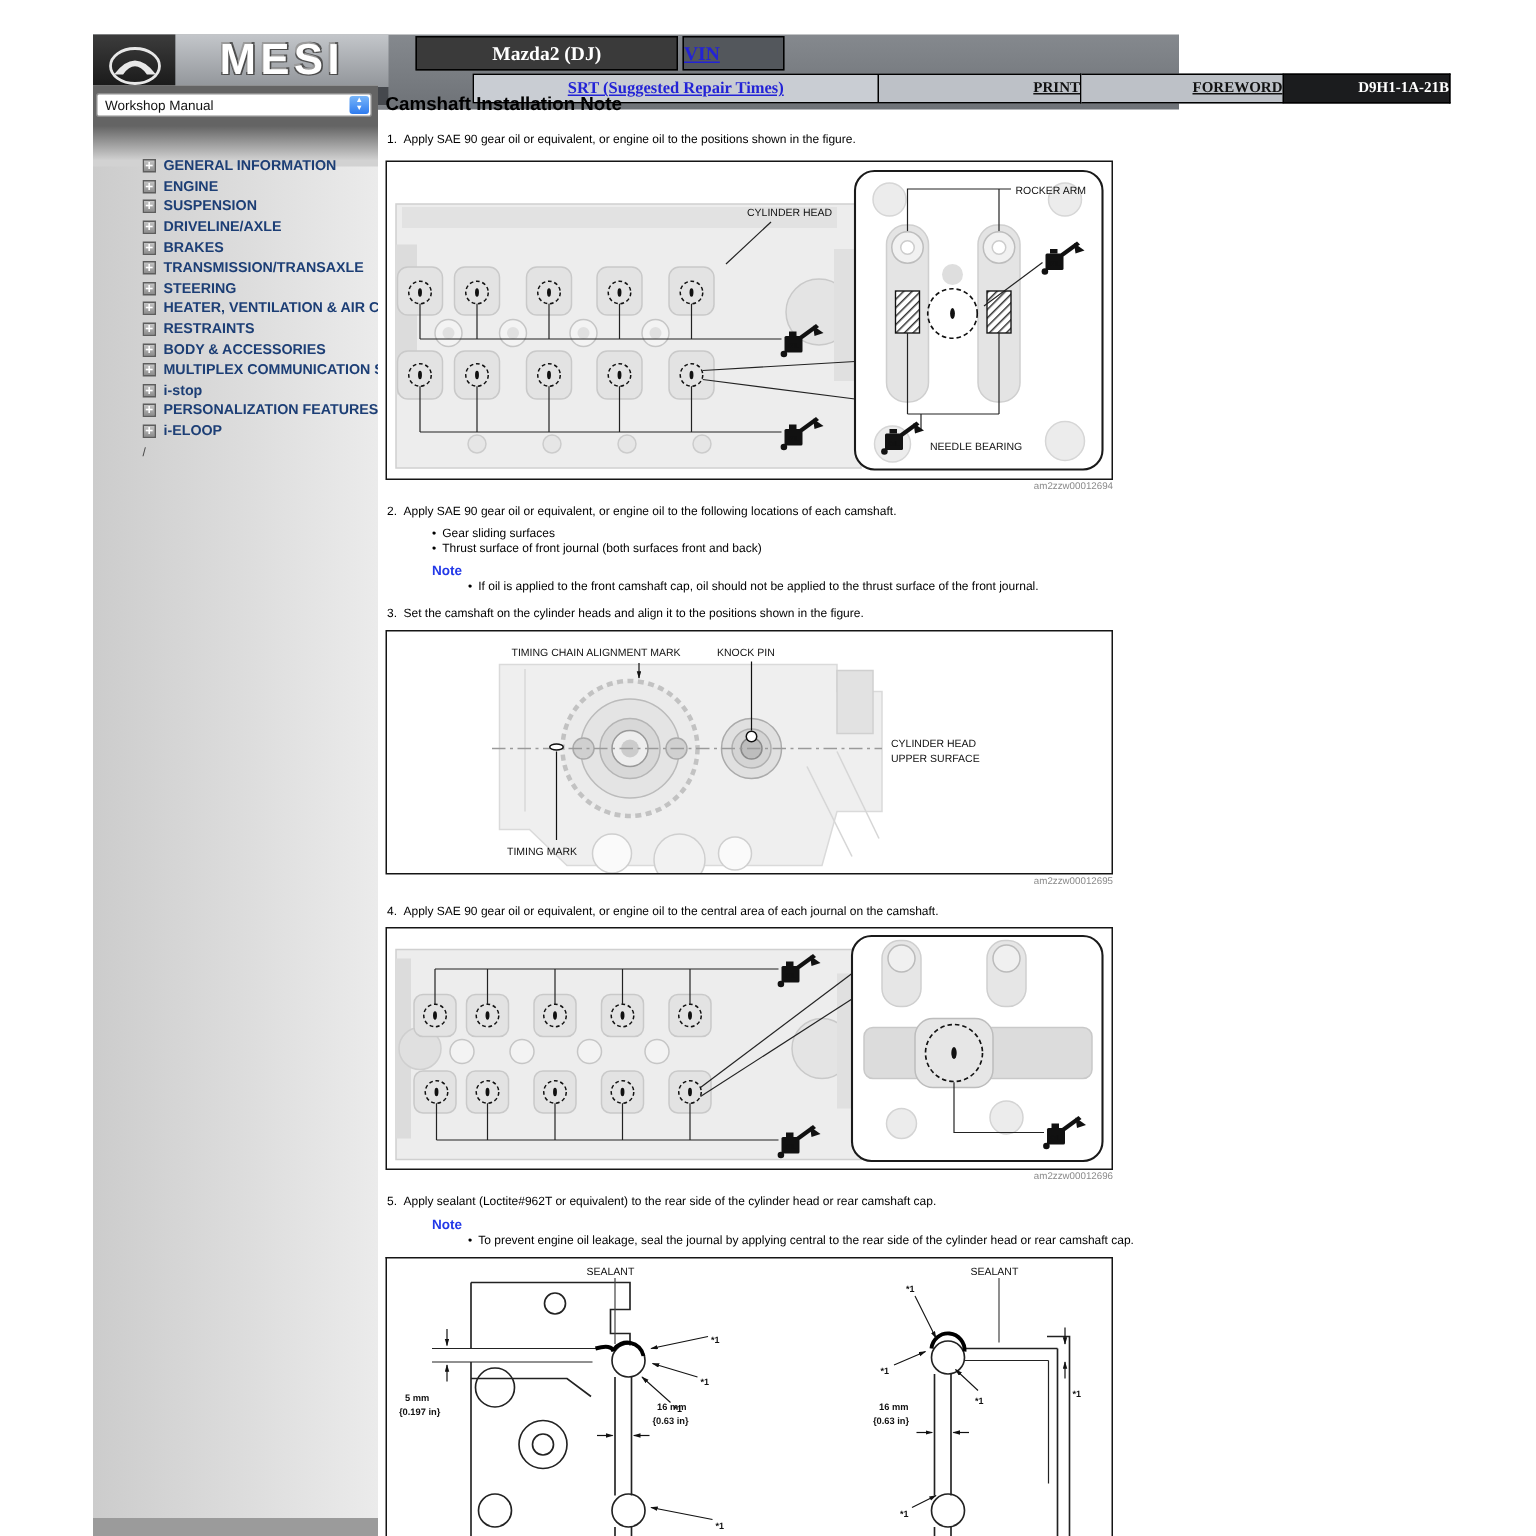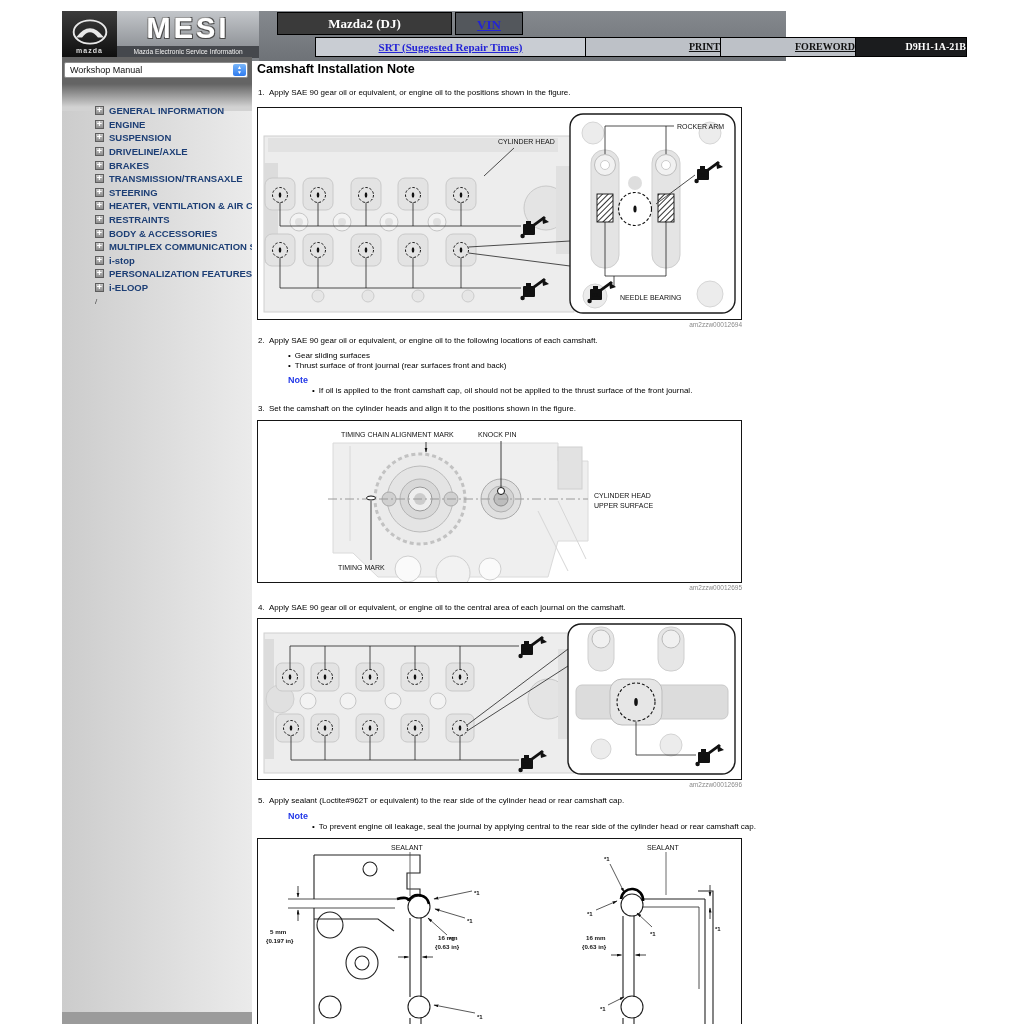--- a/index.html
+++ b/index.html
@@ -4,40 +4,40 @@
 <style>
   * { box-sizing: border-box; }
   html,body { margin:0; padding:0; }
   body {
     width:1024px; height:1024px; overflow:hidden; background:#fff;
     font-family:"Liberation Sans", sans-serif; color:#000;
   }
   .app { position:absolute; left:62px; top:7px; width:903px; height:1017px; }
 
   
-  .hdr { position:absolute; left:0; top:4px; width:724px; height:50px;
+  .hdr { position:absolute; left:0; top:16px; width:724px; height:50px;
          background:linear-gradient(180deg,#85898e,#6e7277); }
   .logo-box { position:absolute; left:0; top:0; width:55px; height:50px;
               background:linear-gradient(180deg,#3c3c3c,#0b0b0b);
               display:flex; flex-direction:column; align-items:center; justify-content:center; }
   .logo-box svg { display:block; }
   .brand-word { color:#dcdcdc; font-size:7px; font-weight:bold; letter-spacing:1px; margin-top:1px; }
   .banner { position:absolute; left:55px; top:0; width:142px; height:50px;
             background:linear-gradient(180deg,#c3c6ca,#7d8186); }
   .mesi { font-size:29px; font-weight:bold; letter-spacing:3px; color:#fff;
           text-align:center; line-height:34px; height:34px;
           text-shadow:1px 1px 0 #4a4a4a, -1px -1px 0 #9b9b9b, 1px -1px 0 #555, -1px 1px 0 #555; }
   .banner .sub { position:absolute; left:0; right:0; bottom:3px; height:12px; background:#45484d;
                  color:#f2f2f2; font-size:6.6px; line-height:12px; text-align:center; white-space:nowrap; }
   .tab-vehicle { position:absolute; left:215px; top:1px; width:175px; height:23px;
                  background:#3a3a3a; border:1px solid #000; color:#fff;
                  font-family:"Liberation Serif", serif; font-size:13px; font-weight:600;
                  text-align:center; line-height:21px; }
   .tab-vin { position:absolute; left:393px; top:1px; width:68px; height:23px;
-             background:#53575c; border:1px solid #000; text-align:center; line-height:21px; }
+             background:#53575c; border:1px solid #000; text-align:left; line-height:21px; }
   .tab-vin a { font-family:"Liberation Serif", serif; font-size:13px; font-weight:bold;
                color:#2323d6; text-decoration:underline; }
   .hdr-row2 { position:absolute; left:223px; top:26px; height:20px; display:flex;margin-left:30px; }
   .cell { border:1px solid #000; height:20px; line-height:18px; text-align:center;
           font-family:"Liberation Serif", serif; }
   .cell + .cell { border-left:none;text-align:right; }
   .cell-srt { width:271px; background:#c9cdd3; font-size:11px; font-weight:bold;
               color:#2323d6; text-decoration:underline; }
   .cell-print, .cell-foreword { width:135px; background:#bdc1c7; font-size:10px; font-weight:bold;
               color:#111; text-decoration:underline; }
@@ -318,21 +318,21 @@
       </div>
       <div class="wm">am2zzw00012694</div>
     </div>
 
     <p class="step m-step2">
       <span class="num">2.</span>
       <span>Apply SAE 90 gear oil or equivalent, or engine oil to the following locations of each camshaft.</span>
     </p>
     <ul class="bullets">
       <li>Gear sliding surfaces</li>
-      <li>Thrust surface of front journal (rear surfaces front and back)</li>
+      <li>Thrust surface of front journal (both surfaces front and back)</li>
     </ul>
     <div class="noteblk">
       <div class="nlabel">Note</div>
       <div class="ntext">If oil is applied to the front camshaft cap, oil should not be applied to the thrust surface of the front journal.</div>
     </div>
 
     <p class="step m-step3">
       <span class="num">3.</span>
       <span>Set the camshaft on the cylinder heads and align it to the positions shown in the figure.</span>
     </p>

